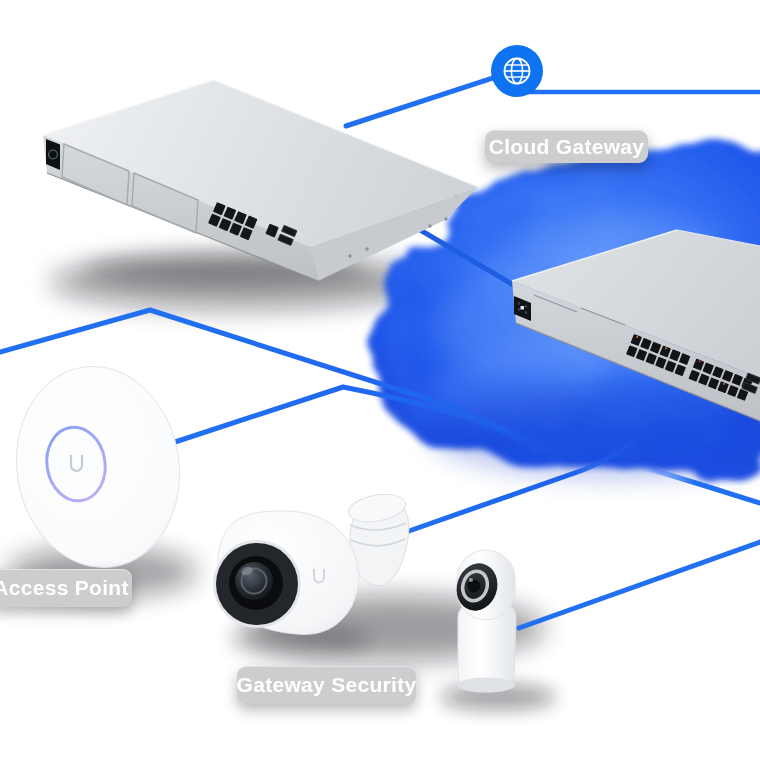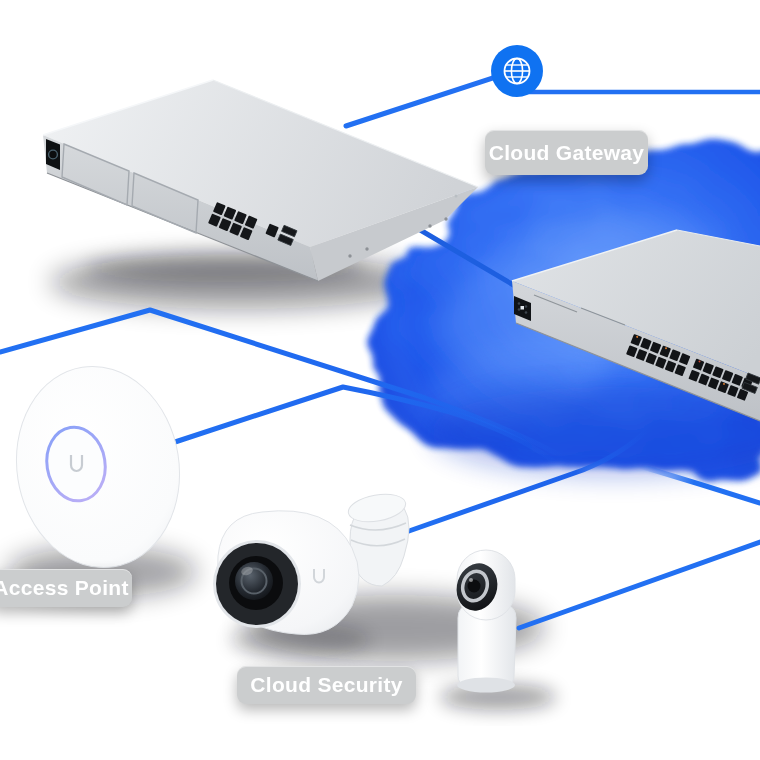--- a/index.html
+++ b/index.html
@@ -8,21 +8,21 @@
     background:#ffffff;font-family:"Liberation Sans",sans-serif;
   }
   .stage svg{position:absolute;left:0;top:0;}
   .label{
     position:absolute;display:flex;align-items:center;justify-content:center;
     background:#cbcdce;border-radius:9px;color:#ffffff;
     font-weight:700;font-size:21px;letter-spacing:.3px;
     box-shadow:0 6px 14px rgba(0,0,0,.28), inset 0 1px 0 rgba(255,255,255,.45);
     white-space:nowrap;
   }
-  .label-cloud-gateway{left:485px;top:130px;width:163px;height:45px;}
+  .label-cloud-gateway{left:485px;top:130px;width:163px;height:33px;}
   .label-access-point{left:-10px;top:569px;width:142px;height:38px;}
   .label-camera-security{left:237px;top:666px;width:179px;height:38px;}
 </style>
 </head>
 <body>
 
 <div class="stage">
 <svg width="760" height="760" viewBox="0 0 760 760">
   <defs>
     <linearGradient id="gwTop" x1="43" y1="80" x2="420" y2="260" gradientUnits="userSpaceOnUse">
@@ -274,15 +274,15 @@
   </g>
 </svg>
 
   <div class="label label-cloud-gateway">
     <span>Cloud Gateway</span>
   </div>
   <div class="label label-access-point">
     <span>Access Point</span>
   </div>
   <div class="label label-camera-security">
-    <span>Cloud Security</span>
+    <span>Gateway Security</span>
   </div>
 </div>
 
 </body></html>

